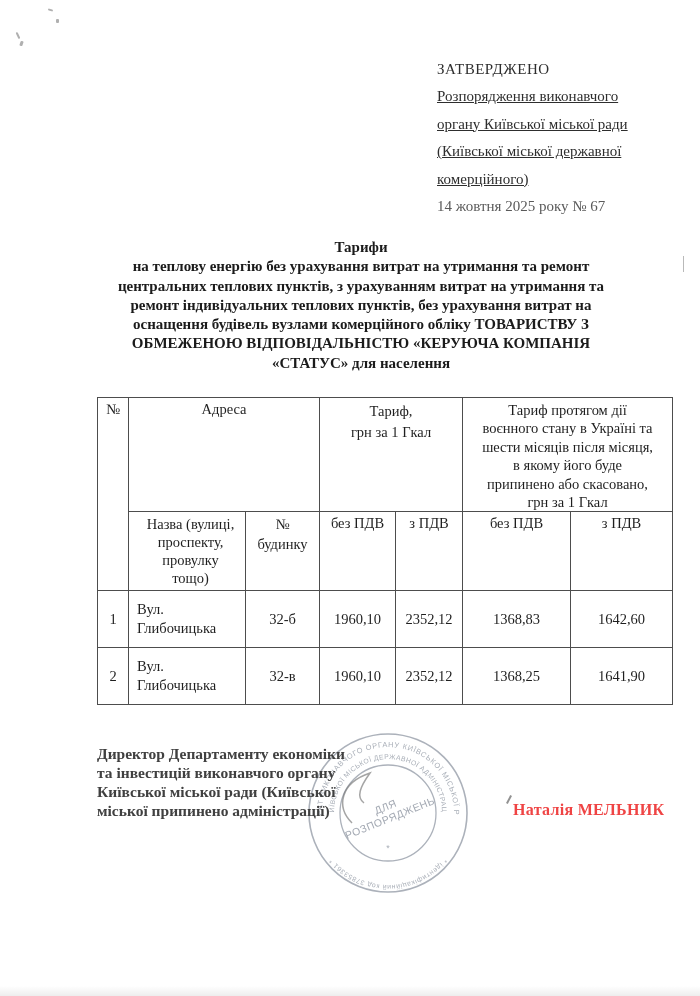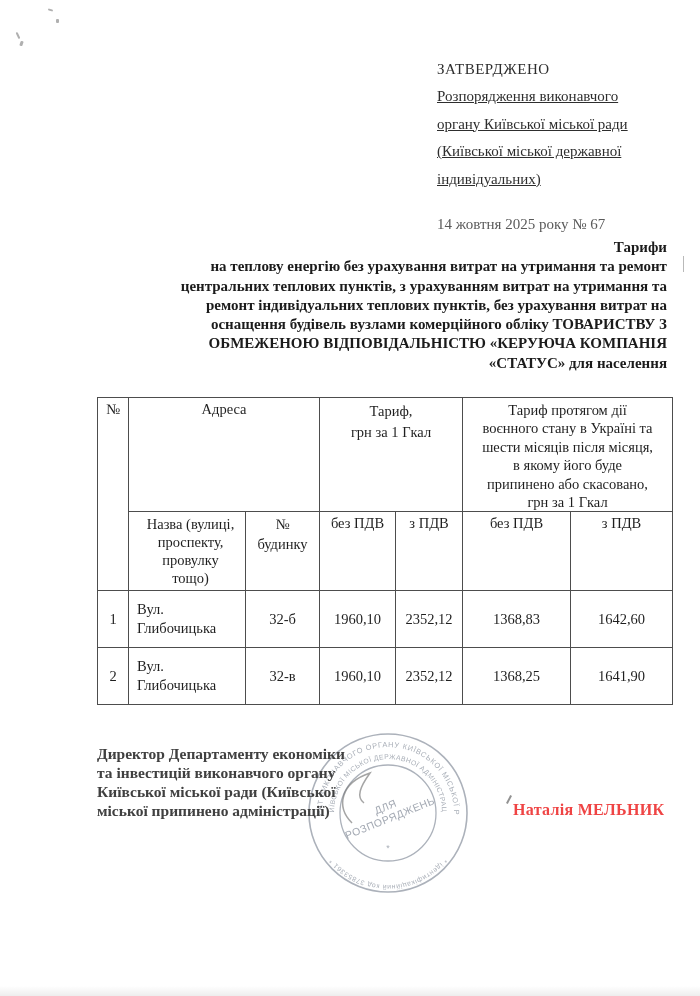--- a/index.html
+++ b/index.html
@@ -13,26 +13,26 @@
     position:absolute; left:0; bottom:0; width:700px; height:10px;
     background:linear-gradient(to bottom, rgba(0,0,0,0), rgba(0,0,0,0.07));
   }
   .speck { position:absolute; background:#8f8f8f; border-radius:1px; opacity:.7; }
   .margin-tick { position:absolute; left:683px; top:256px; width:1px; height:16px; background:#b9b9b9; }
 
   
   .approval { position:absolute; left:437px; top:56px; width:250px; font-size:15px; color:#2e2e2e; }
   .approval .label { line-height:27px; letter-spacing:.5px; }
   .approval .line { line-height:27.5px;text-decoration:underline; }
-  .approval .date { line-height:27.5px; margin-top:18px; color:#5a5a5a; }
+  .approval .date { line-height:27.5px; margin-top:0; color:#5a5a5a; }
 
   
   .doc-title {
     position:absolute; left:55px; top:238px; width:612px;
-    text-align:right; font-weight:bold; font-size:15px; line-height:19.3px; color:#1b1b1b;
+    text-align:center; font-weight:bold; font-size:15px; line-height:19.3px; color:#1b1b1b;
   }
 
   
   .tariff-table {
     position:absolute; left:97px; top:397px; width:575px;
     border-collapse:collapse; table-layout:fixed;
     font-size:14.5px; color:#1f1f1f;
   }
   .tariff-table td { border:1px solid #4d4d4d; padding:0; overflow:hidden; }
   .tariff-table .hdr { vertical-align:top; text-align:center; padding-top:3px; }
@@ -69,21 +69,21 @@
 <div class="speck" style="left:17px; top:32px; width:2px; height:7px; transform:rotate(-25deg);"></div>
 <div class="speck" style="left:20px; top:41px; width:3px; height:5px; transform:rotate(20deg);"></div>
 <div class="margin-tick"></div>
 <div class="scan-edge"></div>
 
 <div class="approval">
   <div class="label">ЗАТВЕРДЖЕНО</div>
   <div class="line">Розпорядження виконавчого</div>
   <div class="line">органу Київської міської ради</div>
   <div class="line">(Київської міської державної</div>
-  <div class="line">індивідуальних)</div>
+  <div class="line">комерційного)</div>
   <div class="date">14 жовтня 2025 року № 67</div>
 </div>
 
 <div class="doc-title">
   <div>Тарифи</div>
   <div>на теплову енергію без урахування витрат на утримання та ремонт</div>
   <div>центральних теплових пунктів, з урахуванням витрат на утримання та</div>
   <div>ремонт індивідуальних теплових пунктів, без урахування витрат на</div>
   <div>оснащення будівель вузлами комерційного обліку ТОВАРИСТВУ З</div>
   <div>ОБМЕЖЕНОЮ ВІДПОВІДАЛЬНІСТЮ «КЕРУЮЧА КОМПАНІЯ</div>

